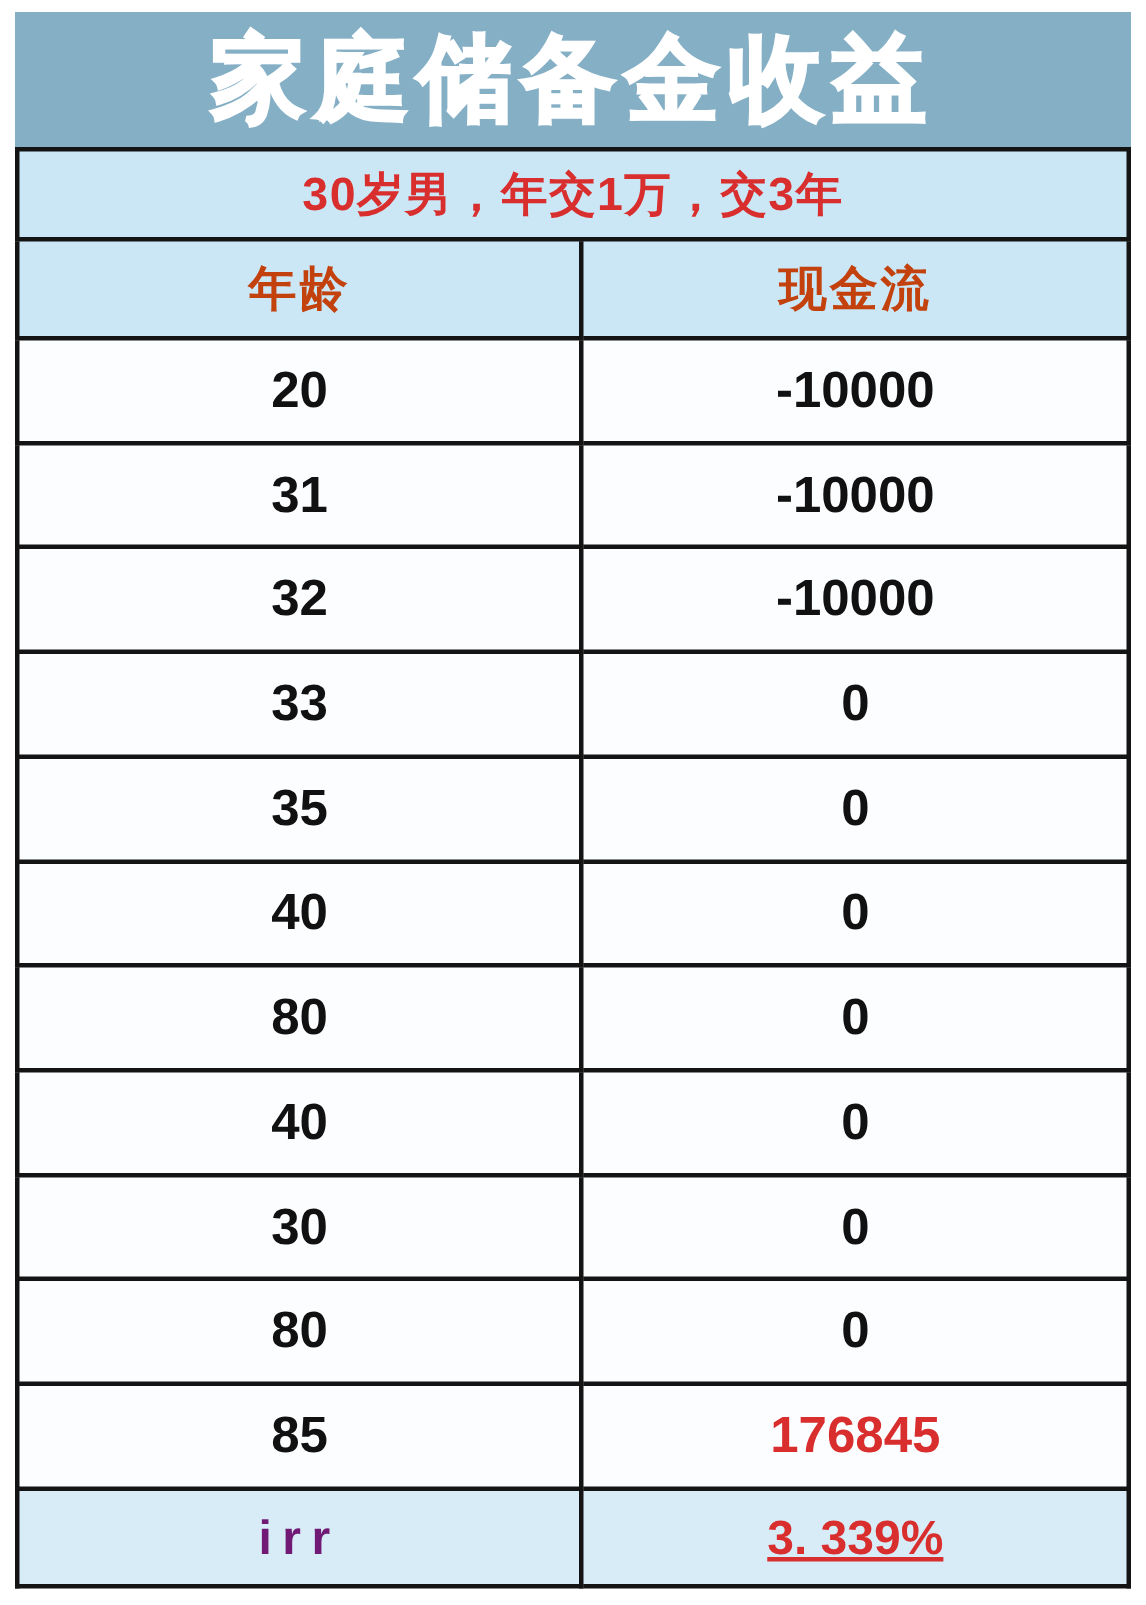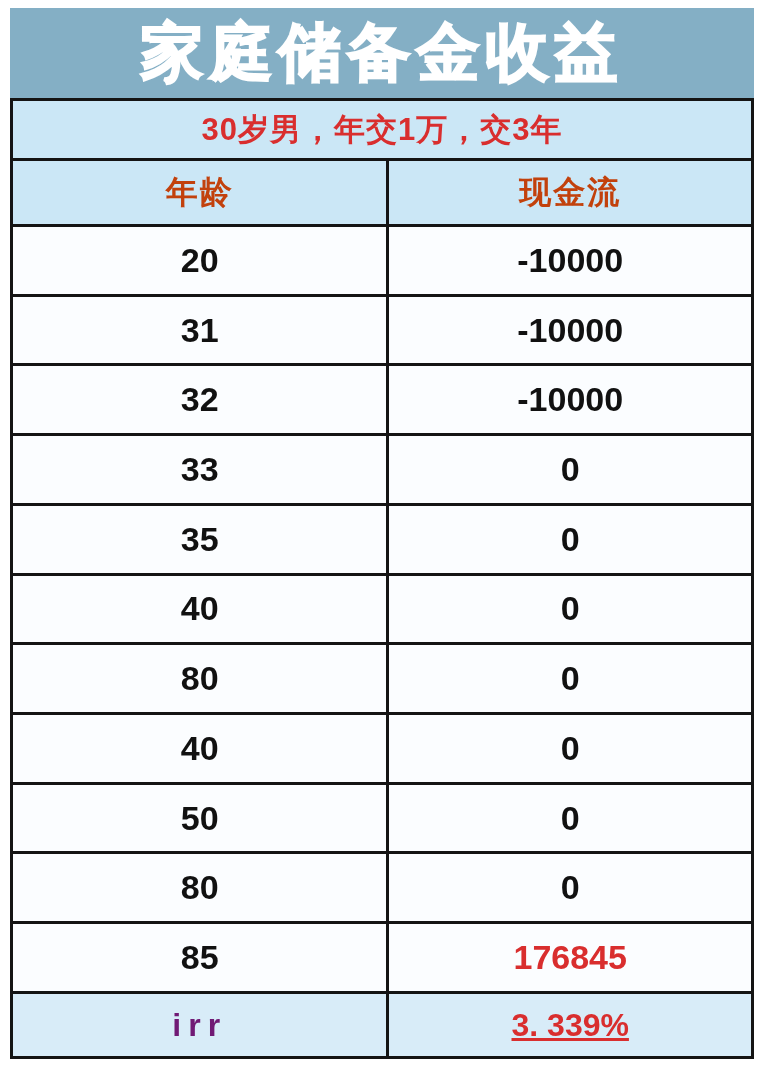--- a/index.html
+++ b/index.html
@@ -110,21 +110,21 @@
         </tr>
         <tr class="data-row">
           <td>80</td>
           <td>0</td>
         </tr>
         <tr class="data-row">
           <td>40</td>
           <td>0</td>
         </tr>
         <tr class="data-row">
-          <td>50</td>
+          <td>30</td>
           <td>0</td>
         </tr>
         <tr class="data-row">
           <td>80</td>
           <td>0</td>
         </tr>
         <tr class="data-row">
           <td>85</td>
           <td class="red">176845</td>
         </tr>

